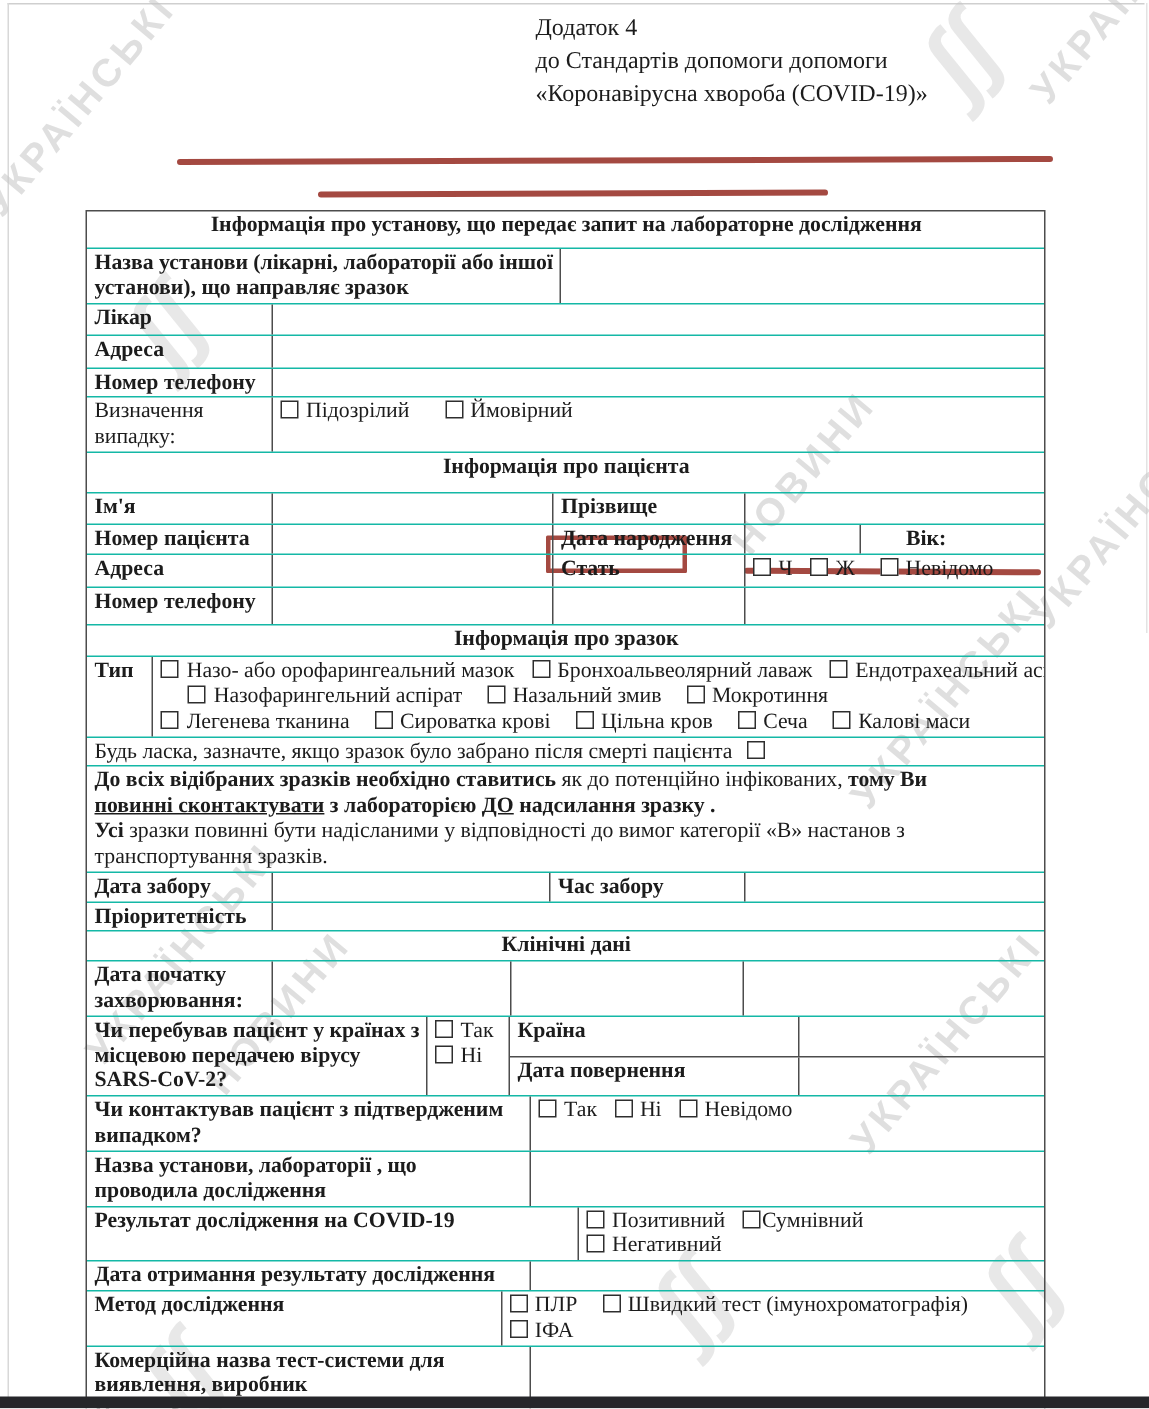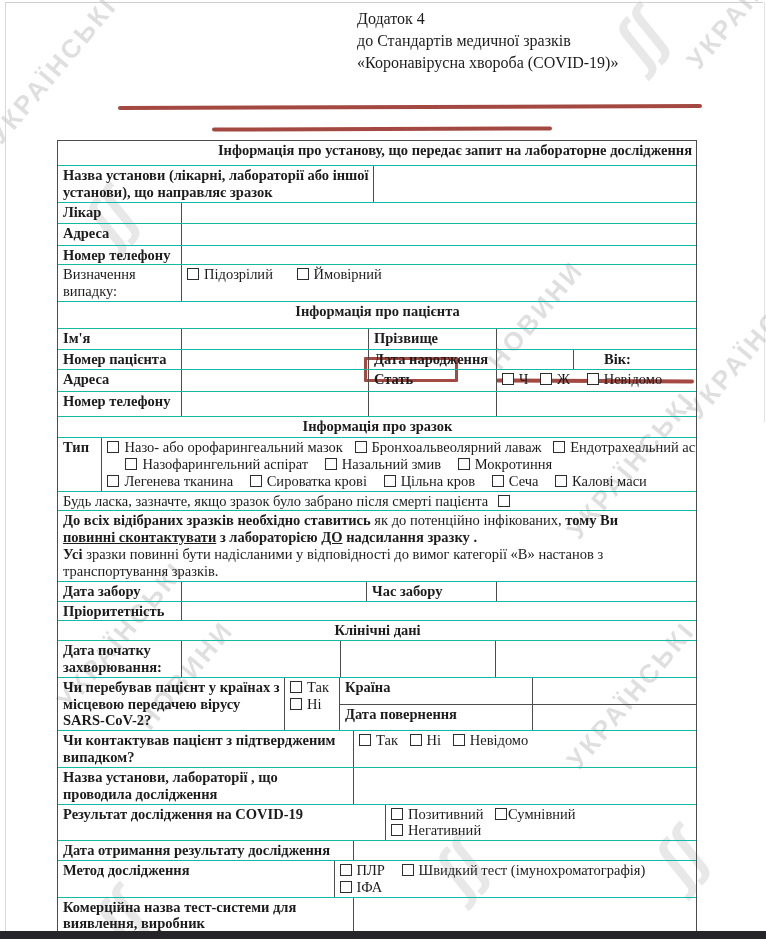--- a/index.html
+++ b/index.html
@@ -65,33 +65,33 @@
   <div class="wm" style="left:540px;top:450px;">УКРАЇНСЬКІ</div>
   <div class="wm" style="left:30px;top:620px;">УКРАЇНСЬКІ</div>
   <div class="wm" style="left:120px;top:660px;">НОВИНИ</div>
   <div class="wm" style="left:540px;top:680px;">УКРАЇНСЬКІ</div>
   <div class="wm swirl" style="left:440px;top:830px;">ʃʃ</div>
   <div class="wm swirl" style="left:660px;top:820px;">ʃʃ</div>
   <div class="wm swirl" style="left:100px;top:880px;">ʃʃ</div>
 
   <div class="appendix">
     <div>Додаток 4</div>
-    <div>до Стандартів медичної зразків</div>
+    <div>до Стандартів допомоги допомоги</div>
     <div>«Коронавірусна хвороба (COVID-19)»</div>
   </div>
 
 
   <div class="stroke" style="left:118px;top:105px;width:584px;height:4px;transform:rotate(-0.2deg);"></div>
   <div class="stroke" style="left:212px;top:127px;width:340px;height:4px;transform:rotate(-0.2deg);"></div>
   <div class="redbox" style="left:364px;top:357px;width:88px;height:19px;"></div>
   <div class="stroke" style="left:496px;top:379px;width:198px;height:4px;transform:rotate(0.3deg);"></div>
 
   <div class="tbl">
 
-    <div class="tr hdr" style="min-height:24px;text-align:right;">
+    <div class="tr hdr" style="min-height:24px;">
       <div class="td">Інформація про установу, що передає запит на лабораторне дослідження</div>
     </div>
     <div class="tr" style="min-height:33px;">
       <div class="td b" style="width:315px;">Назва установи (лікарні, лабораторії або іншої установи), що направляє зразок</div>
       <div class="td grow"></div>
     </div>
     <div class="tr" style="min-height:21px;">
       <div class="td b" style="width:123px;">Лікар</div>
       <div class="td grow"></div>
     </div>

